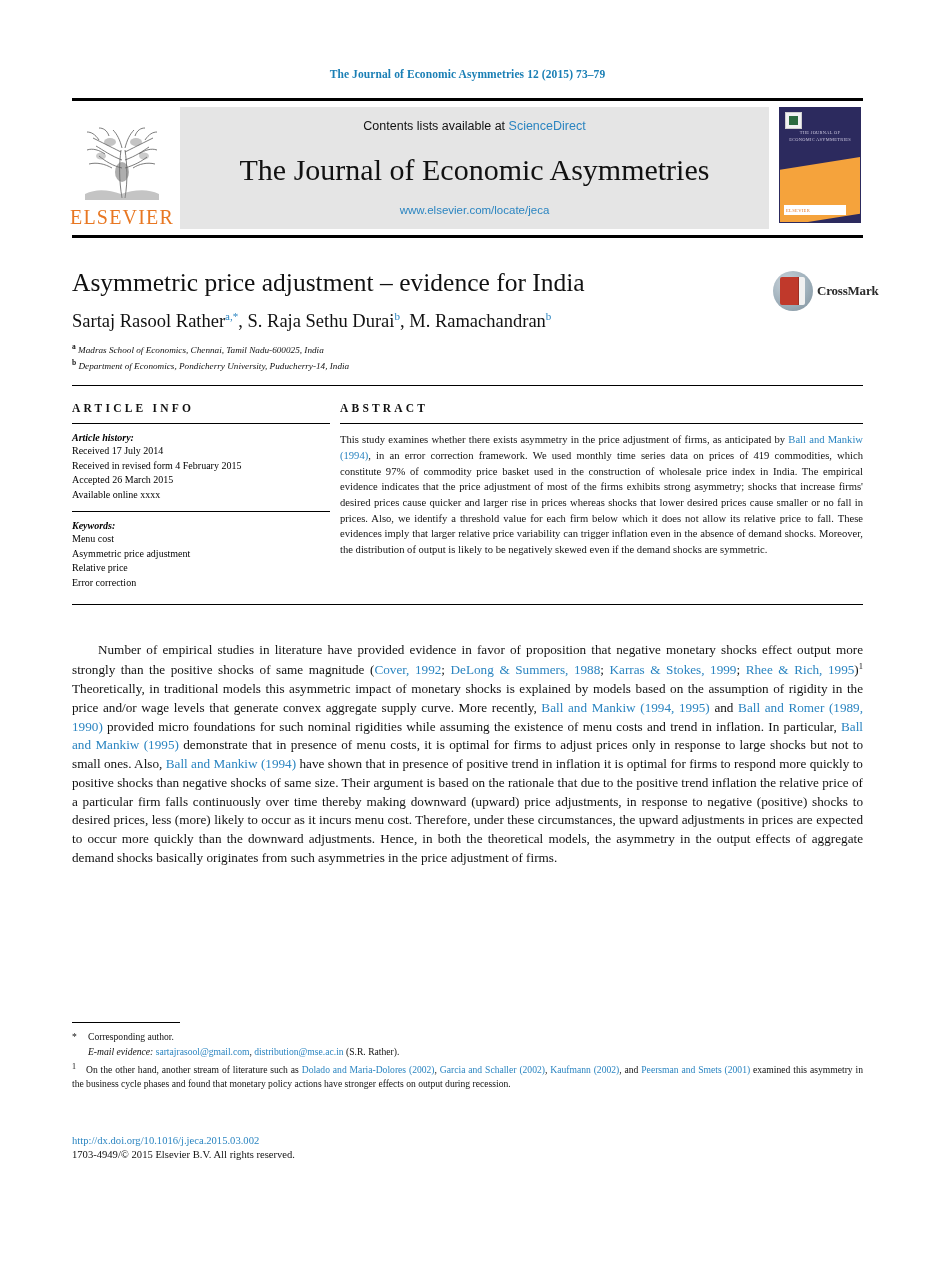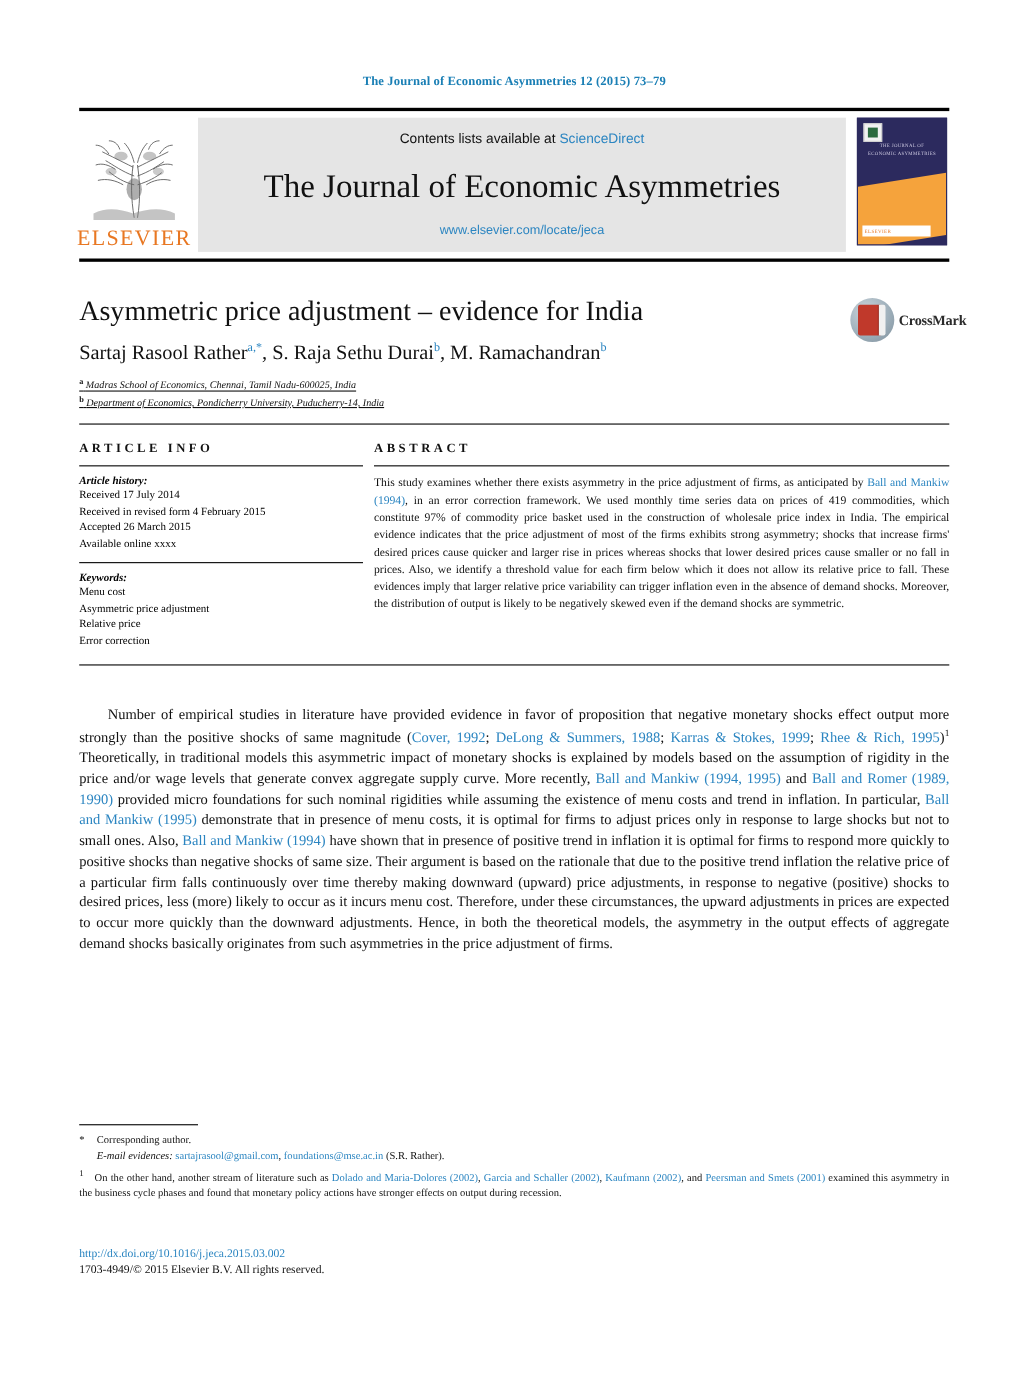--- a/index.html
+++ b/index.html
@@ -186,21 +186,20 @@
     color: #2b85c1;
     font-size: 11px;
     vertical-align: super;
   }
   .affiliations {
     margin-top: 10px;
     font-size: 9.2px;
     font-style: italic;
     line-height: 1.45;
     color: #111;
-    text-decoration: underline;
   }
   .affiliations sup {
     font-style: normal;
     font-weight: bold;
     font-size: 7.5px;
   }
   
   .crossmark {
     position: absolute;
     right: 0;
@@ -501,23 +500,23 @@
       </p>
     </div>
   </div>
 
   <div class="footnotes">
     <div class="fn-rule"></div>
     <div class="fn">
       <span class="marker">*</span><span>Corresponding author.</span>
     </div>
     <div class="fn fn-indent">
-      <em>E-mail evidences:</em>
+      <em>E-mail evidence:</em>
       <a class="cite" href="#">sartajrasool@gmail.com</a>,
-      <a class="cite" href="#">foundations@mse.ac.in</a>
+      <a class="cite" href="#">distribution@mse.ac.in</a>
       <span>(S.R. Rather).</span>
     </div>
     <div class="fn" style="margin-top:3px;">
       <span class="marker" style="width:14px;"><sup>1</sup></span><span>On the other hand, another stream of literature such as </span><a class="cite" href="#">Dolado and Maria-Dolores (2002)</a>, <a class="cite" href="#">Garcia and Schaller (2002)</a>, <a class="cite" href="#">Kaufmann (2002)</a>, and <a class="cite" href="#">Peersman and Smets (2001)</a><span> examined this asymmetry in the business cycle phases and found that monetary policy actions have stronger effects on output during recession.</span>
     </div>
   </div>
 
   <div class="doi-block">
     <a class="doi-link" href="#">http://dx.doi.org/10.1016/j.jeca.2015.03.002</a>
     <div class="issn-line">1703-4949/© 2015 Elsevier B.V. All rights reserved.</div>

